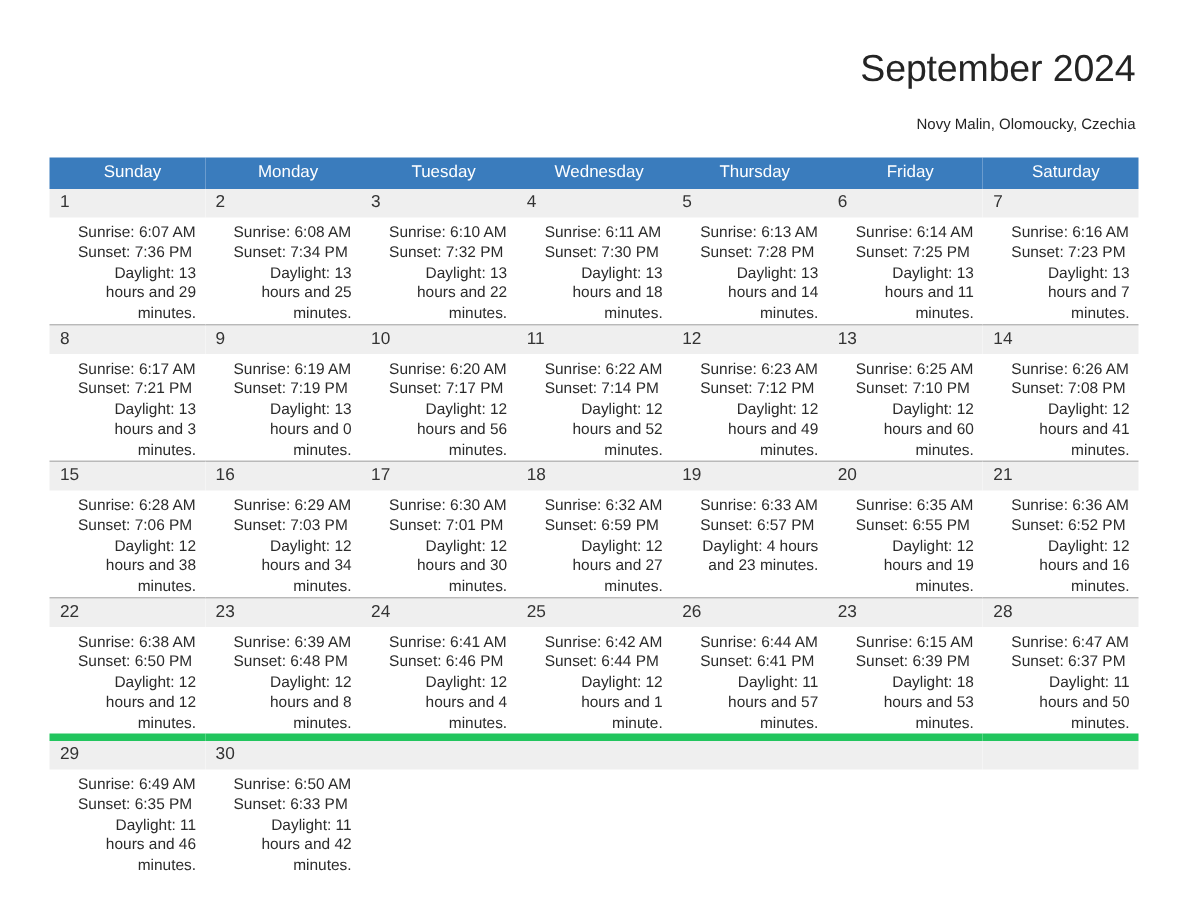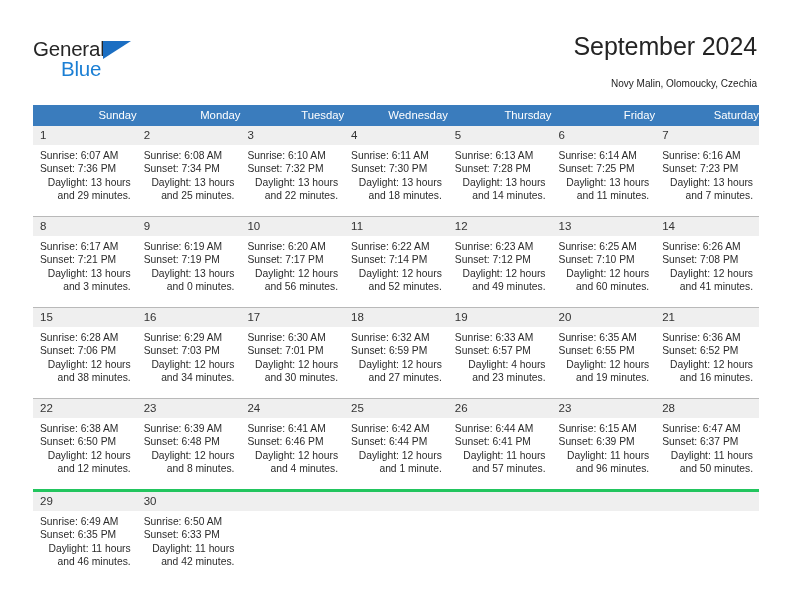--- a/index.html
+++ b/index.html
@@ -87,36 +87,36 @@
     top: 105px;
     width: 726px;
     border-collapse: collapse;
     table-layout: fixed;
   }
   .cal th {
     background: #3a7cbd;
     color: #ffffff;
     font-size: 11.3px;
     font-weight: normal;
-    text-align: right;
+    text-align: center;
     padding: 4px 0 5px 7px;
     height: 20px;
     border: none;
   }
   .cal td {
     vertical-align: top;
     padding: 0;
     border: none;
     width: 103.71px;
   }
   .week-row > td {
     border-top: 1px solid #b9b9b9;
   }
   .week-row.first > td { border-top: none; }
-  .week-row.last > td  { border-top: 3px solid #22c55e; }
+  .week-row.last > td  { border-top: 5px solid #22c55e; }
 
   .cell {
     height: 90px;
     background: #ffffff;
   }
   .week-row.last .cell { height: 80px; }
 
   .daynum {
     background: #efefef;
     font-size: 11.5px;
@@ -125,36 +125,32 @@
     height: 19px;
     line-height: 13px;
   }
   .cell.empty .daynum { background: #efefef; }
 
   .info {
     padding: 4px 6px 0 7px;
     font-size: 10.3px;
     line-height: 13.4px;
     color: #2b2b2b;
+    margin-left: 12px;
   }
   .info div { white-space: nowrap; }
   .info .dl { white-space: normal; text-align: right; }
 </style>
 </head>
 <body>
 
 <div class="page">
 
   <div class="topbar">
 
-    <div class="logo">
-      <span class="logo-general">General</span>
-      <span class="logo-tri"></span>
-      <span class="logo-blue">Blue</span>
-    </div>
 
     <div class="title">September 2024</div>
     <div class="subtitle">Novy Malin, Olomoucky, Czechia</div>
   </div>
 
   <table class="cal">
     <thead>
       <tr>
         <th>Sunday</th>
         <th>Monday</th>
@@ -432,21 +428,21 @@
                 <div class="dl">Daylight: 11 hours and 57 minutes.</div>
               </div>
             </div>
           </td>
           <td>
             <div class="cell">
               <div class="daynum">23</div>
               <div class="info">
                 <div>Sunrise: 6:15 AM</div>
                 <div>Sunset: 6:39 PM</div>
-                <div class="dl">Daylight: 11 hours and 96 minutes.</div>
+                <div class="dl">Daylight: 18 hours and 53 minutes.</div>
               </div>
             </div>
           </td>
           <td>
             <div class="cell">
               <div class="daynum">28</div>
               <div class="info">
                 <div>Sunrise: 6:47 AM</div>
                 <div>Sunset: 6:37 PM</div>
                 <div class="dl">Daylight: 11 hours and 50 minutes.</div>

